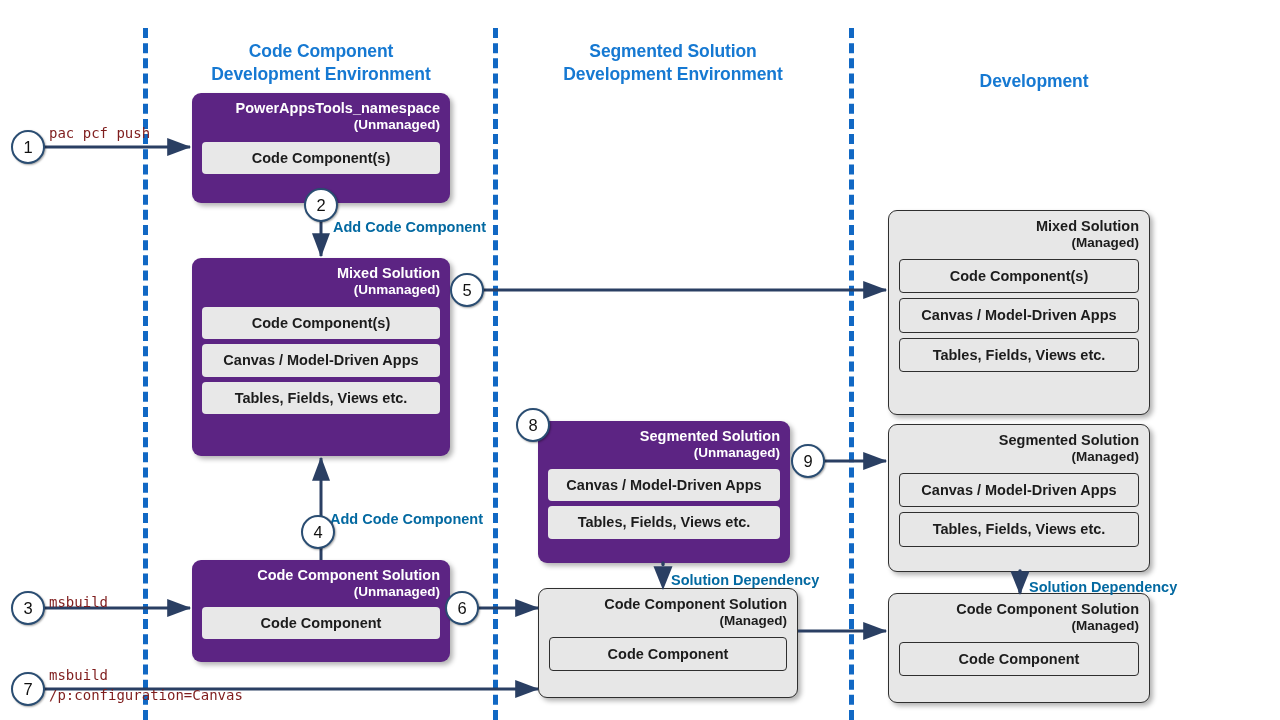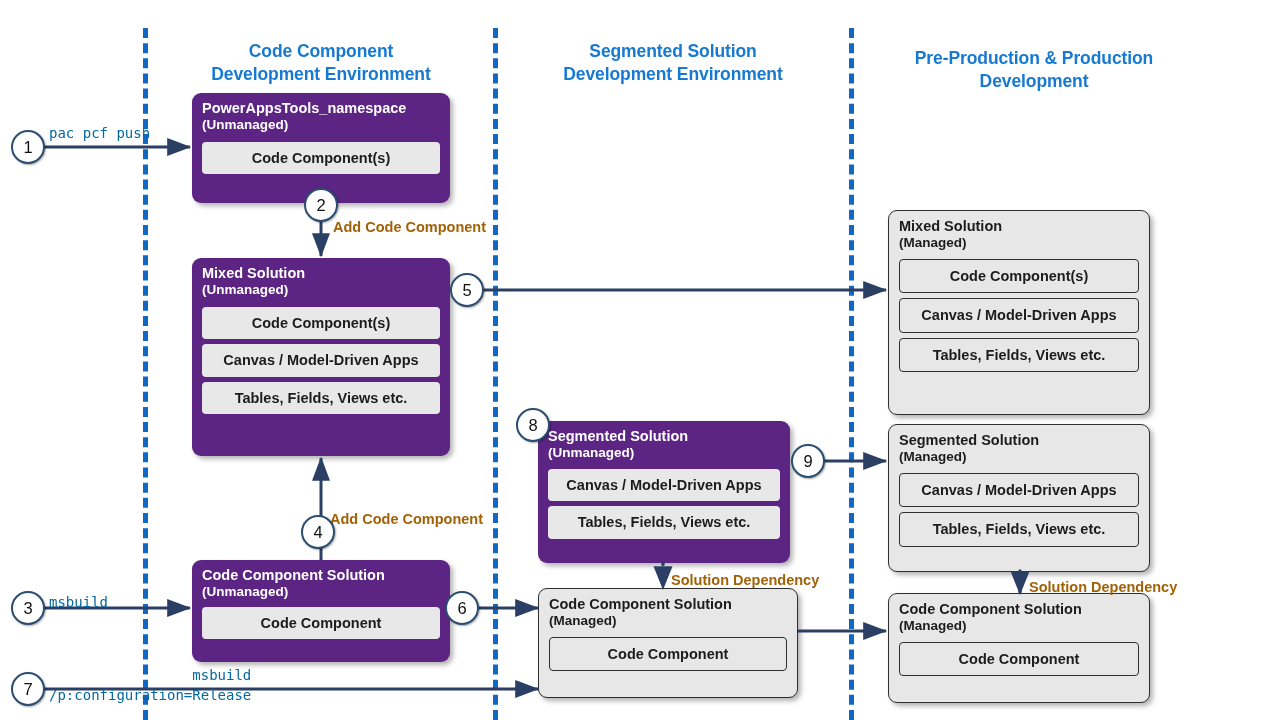--- a/index.html
+++ b/index.html
@@ -37,21 +37,21 @@
   .card.purple{
     background:#5c2483;
     padding:7px 10px 10px 10px;
   }
   .card.grey{
     background:#e7e7e7;
     border:1.3px solid #2f2f2f;
     padding:7px 10px 10px 10px;
   }
   .card-title{
-    text-align:left;
+    text-align:right;
     font-weight:bold;
     line-height:1.17;
     font-size:14.5px;
   }
   .card.purple .card-title{color:#ffffff;}
   .card.grey .card-title{color:#1c1c1c;}
   .card-title .sub{
     display:block;
     font-weight:bold;
     font-size:13.5px;
@@ -84,33 +84,32 @@
     display:flex;align-items:center;justify-content:center;
     box-shadow:1px 1px 2px rgba(0,0,0,0.35);
     z-index:40;
   }
 
   
   .conn-label{
     position:absolute;
     font-size:14.5px;
     font-weight:bold;
-    color:#a16207;
+    color:#0369a1;
     white-space:nowrap;
     z-index:35;
   }
   .cmd-label{
     position:absolute;
     font-family:"DejaVu Sans Mono", monospace;
     font-size:14px;
-    color:#0369a1;
+    color:#7f1d1d;
     white-space:pre;
     line-height:1.45;
     z-index:35;
-    text-align:right;
   }
 
   
   #wires{position:absolute;left:0;top:0;width:1280px;height:720px;z-index:10;pointer-events:none;}
 </style>
 </head>
 <body>
 
 <div id="stage">
 
@@ -155,21 +154,21 @@
     <span>Code Component</span><br>
     <span>Development Environment</span>
   </div>
 
   <div class="lane-title" style="left:528px;top:40px;width:290px;">
     <span>Segmented Solution</span><br>
     <span>Development Environment</span>
   </div>
 
   <div class="lane-title" style="left:888px;top:47px;width:292px;">
-    <span>Pre-Production &amp; Production</span><br>
+    <br>
     <span>Development</span>
   </div>
 
   <div class="card purple" style="left:192px;top:93px;width:258px;height:110px;">
     <div class="card-title">
       <span>PowerAppsTools_namespace</span>
       <span class="sub">(Unmanaged)</span>
     </div>
     <div class="chip" style="margin-top:9px;">Code Component(s)</div>
   </div>
@@ -243,21 +242,21 @@
   <div class="badge" style="left:450px;top:273px;">5</div>
   <div class="badge" style="left:445px;top:591px;">6</div>
   <div class="badge" style="left:11px;top:672px;">7</div>
   <div class="badge" style="left:516px;top:408px;">8</div>
   <div class="badge" style="left:791px;top:444px;">9</div>
 
   <div class="cmd-label" style="left:49px;top:123px;">pac pcf push</div>
 
   <div class="cmd-label" style="left:49px;top:592px;">msbuild</div>
 
-  <div class="cmd-label" style="left:49px;top:665px;"><span>msbuild</span><br><span>/p:configuration=Release</span></div>
+  <div class="cmd-label" style="left:49px;top:665px;"><span>msbuild</span><br><span>/p:configuration=Canvas</span></div>
 
   <div class="conn-label" style="left:333px;top:219px;">Add Code Component</div>
 
   <div class="conn-label" style="left:330px;top:511px;">Add Code Component</div>
 
   <div class="conn-label" style="left:671px;top:572px;">Solution Dependency</div>
 
   <div class="conn-label" style="left:1029px;top:579px;">Solution Dependency</div>
 
 </div>

